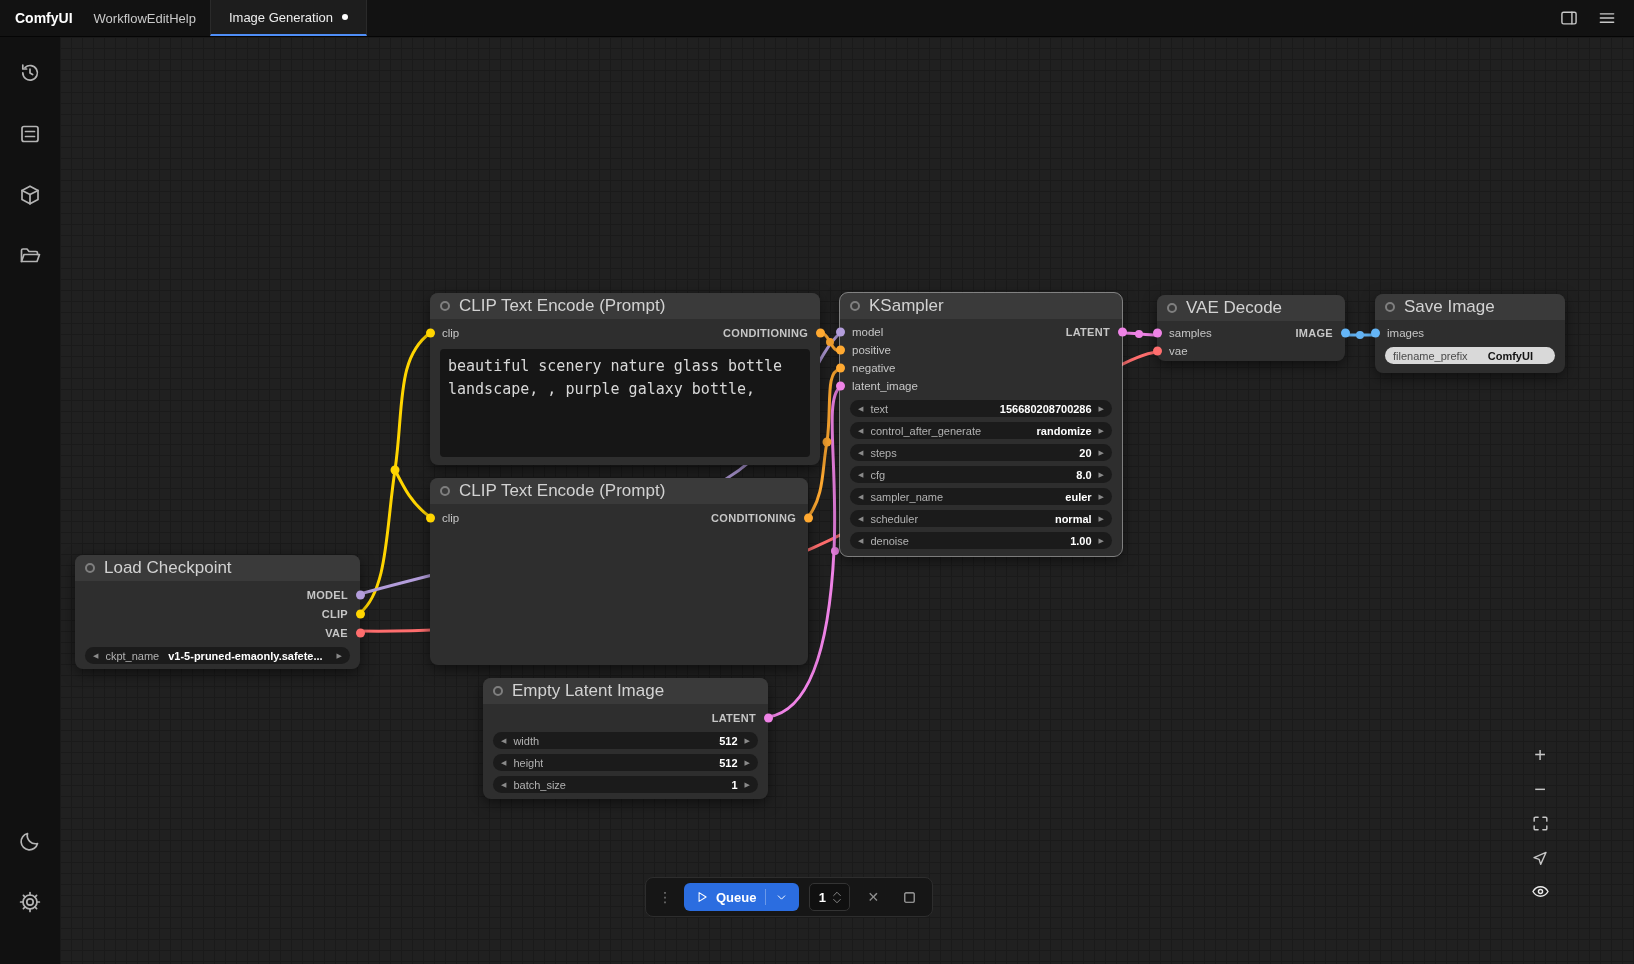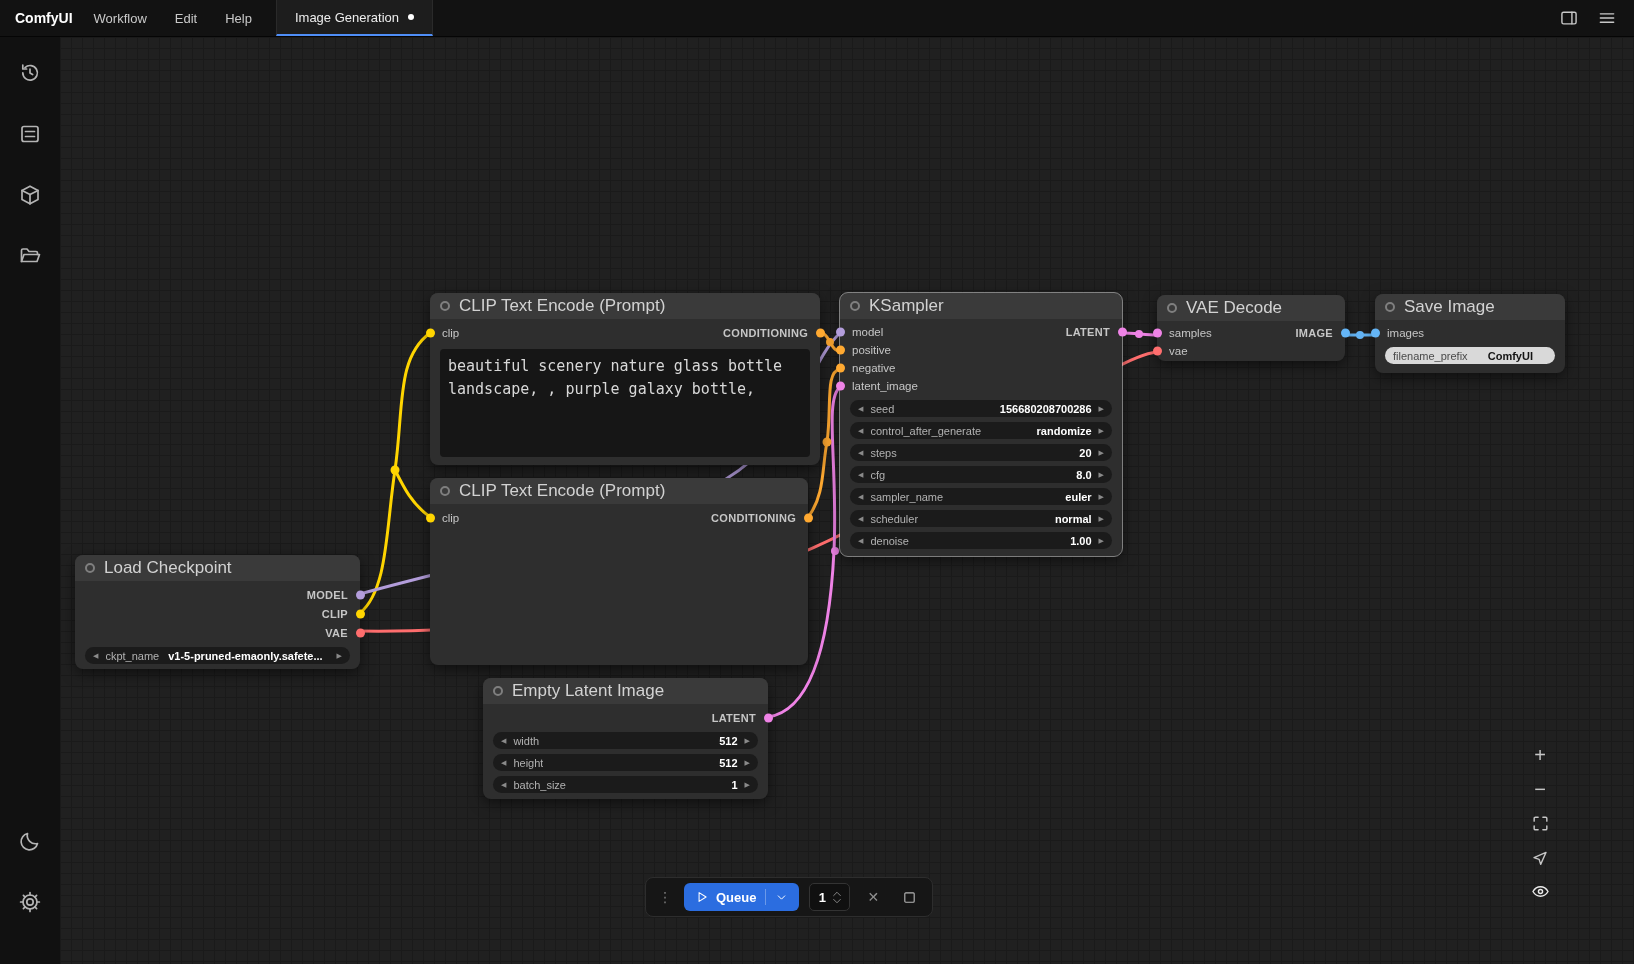--- a/index.html
+++ b/index.html
@@ -4,25 +4,25 @@
 <style>
   *{margin:0;padding:0;box-sizing:border-box}
   html,body{width:1634px;height:964px;overflow:hidden;background:#0f0f0f;
     font-family:"Liberation Sans",sans-serif;-webkit-font-smoothing:antialiased}
   .app{position:relative;width:1634px;height:964px}
 
   
   .topbar{position:absolute;left:0;top:0;right:0;height:37px;background:#121212;
     display:flex;align-items:stretch;z-index:10;border-bottom:1px solid #050505}
   .logo{color:#ffffff;font-weight:700;font-size:14px;display:flex;align-items:center;padding:0 15px}
-  .menus{display:flex;align-items:center;gap:28px;padding:0 14px 0 6px}
+  .menus{display:flex;align-items:center;padding:0 14px 0 6px}
   .menu{color:#c9c9c9;font-size:13px;cursor:pointer}
   .tab{display:flex;align-items:center;gap:9px;padding:0 18px;background:#1d1d1d;
     border-left:1px solid #2a2a2a;border-right:1px solid #2a2a2a;border-bottom:2px solid #4f8ef7;
-    color:#ededed;font-size:13px;margin-left:10px;cursor:pointer}
+    color:#ededed;font-size:13px;cursor:pointer}
   .unsaved-dot{width:6px;height:6px;border-radius:50%;background:#ffffff}
   .topbar-right{margin-left:auto;display:flex;align-items:center;gap:8px;padding-right:12px}
   .tbtn{background:none;border:none;width:30px;height:28px;display:flex;align-items:center;
     justify-content:center;color:#c8c8c8;cursor:pointer;border-radius:4px}
   .tbtn svg{stroke:#c8c8c8;fill:none;stroke-width:1.7;stroke-linecap:round;stroke-linejoin:round}
 
   
   .sidebar{position:absolute;left:0;top:37px;bottom:0;width:60px;background:#111111;
     display:flex;flex-direction:column;align-items:center;padding:14px 0 40px;z-index:9}
   .side-btn{width:44px;height:44px;display:flex;align-items:center;justify-content:center;
@@ -303,21 +303,21 @@
         <div class="srow">
           <span class="dot in c-cond"></span>
           <span class="sin">negative</span>
         </div>
         <div class="srow">
           <span class="dot in c-latent"></span>
           <span class="sin">latent_image</span>
         </div>
         <div class="widget">
           <span class="arr">◀</span>
-          <span class="wl">seed</span>
+          <span class="wl">text</span>
           <span class="wv">156680208700286</span>
           <span class="arr">▶</span>
         </div>
         <div class="widget">
           <span class="arr">◀</span>
           <span class="wl">control_after_generate</span>
           <span class="wv">randomize</span>
           <span class="arr">▶</span>
         </div>
         <div class="widget">

